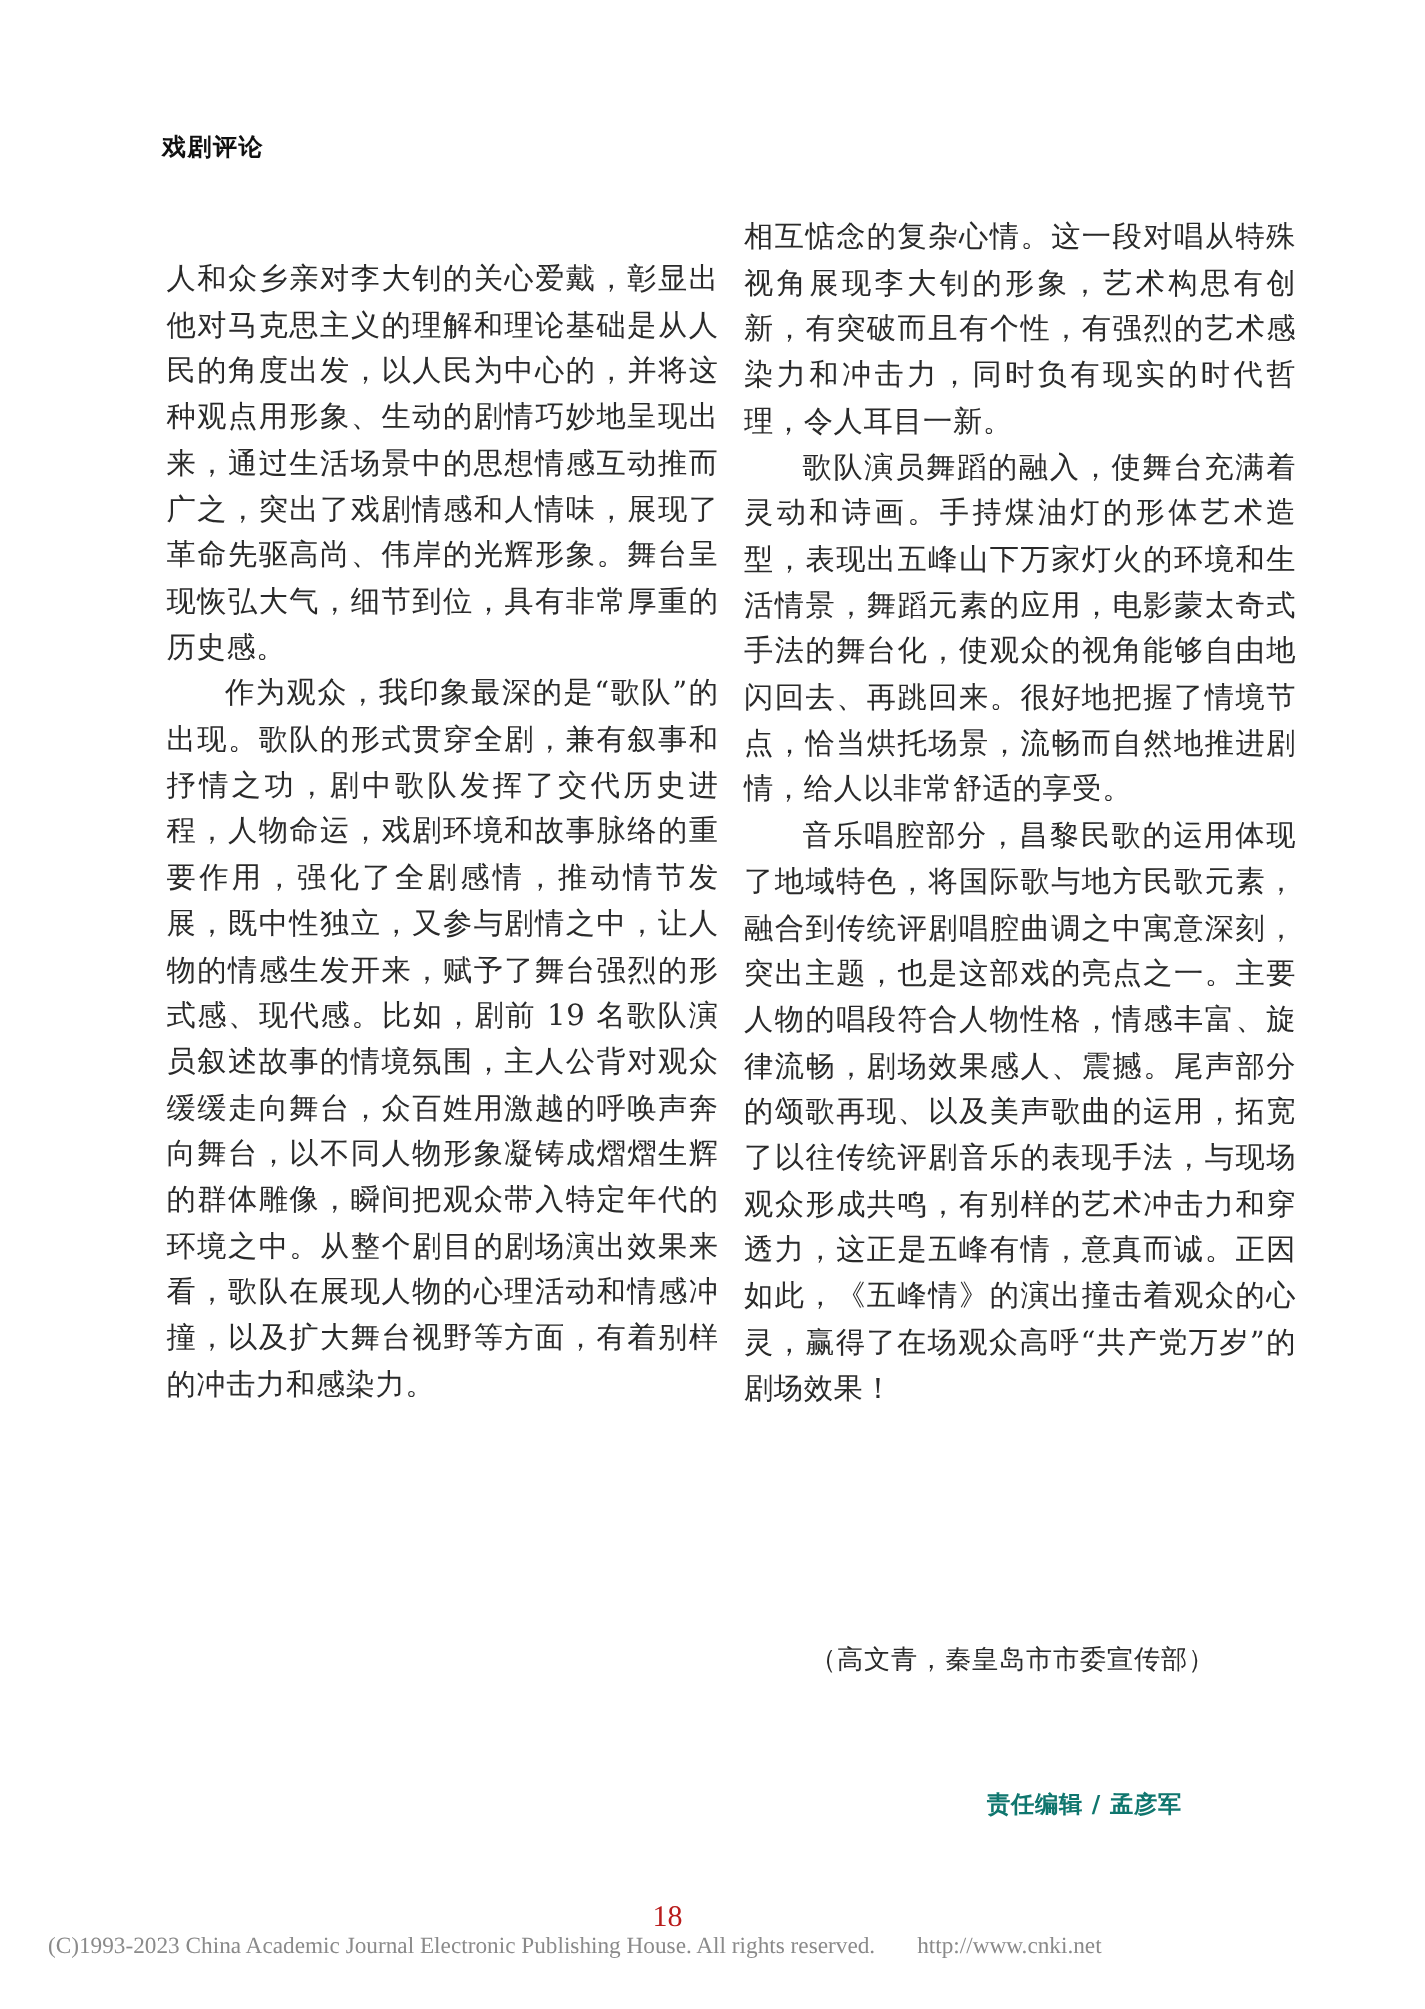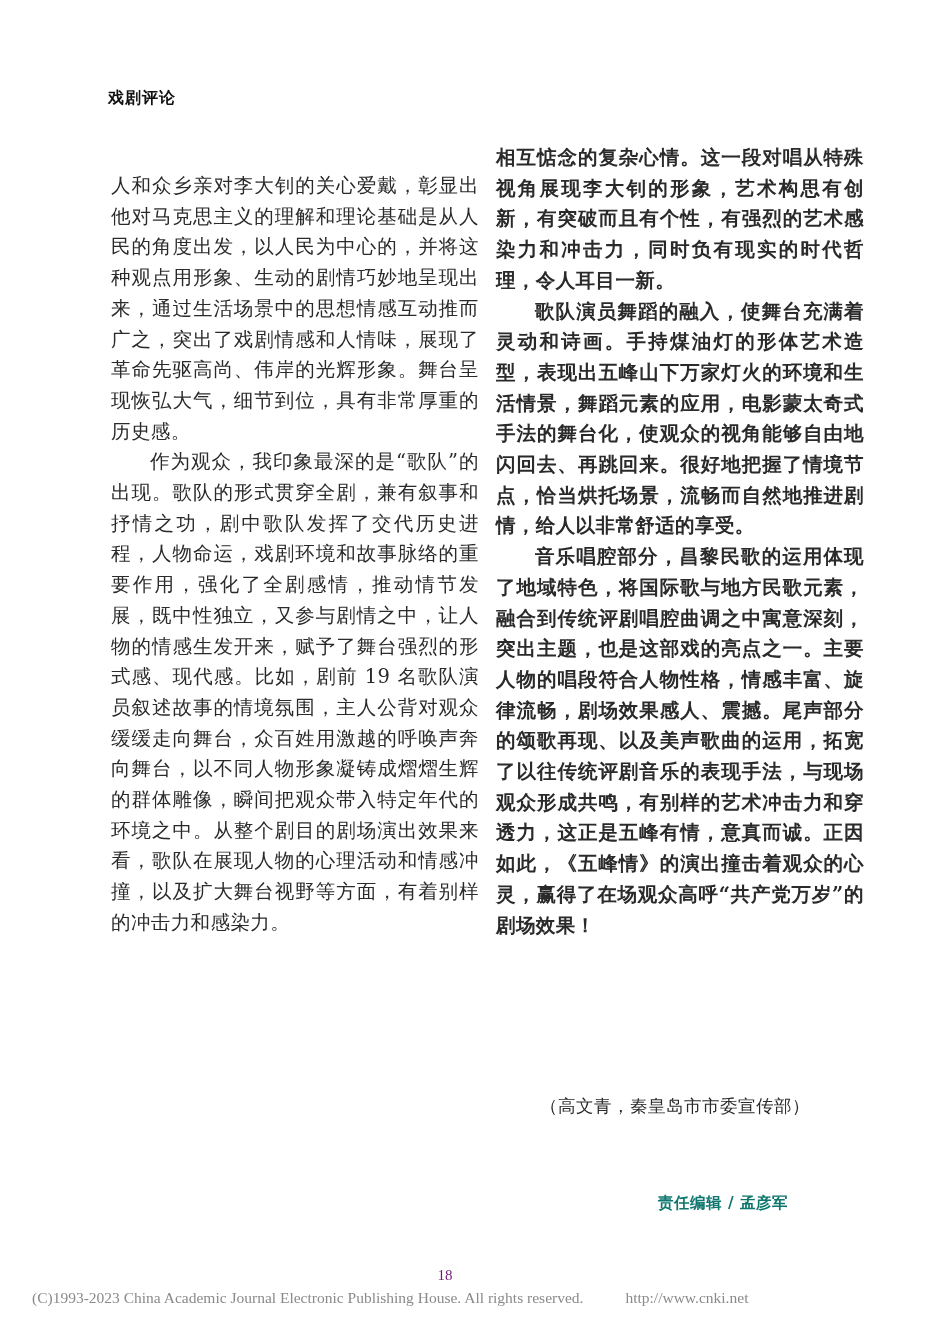--- a/index.html
+++ b/index.html
@@ -5,29 +5,29 @@
   html, body { margin: 0; padding: 0; background: #ffffff; }
   body { width: 950px; height: 1339px; position: relative; overflow: hidden;
          font-family: "DejaVu Serif", "Liberation Serif", serif; color: #1a1a1a; }
   .header { position: absolute; left: 108px; top: 88px; font-family: "DejaVu Sans", "Liberation Sans", sans-serif;
             font-weight: bold; font-size: 16px; letter-spacing: 1px; color: #111; }
   .col { position: absolute; width: 368px; font-size: 19.5px; line-height: 30.7px; letter-spacing: 0.4px;
          text-align: justify; color: #2a2a2a; }
   .col p { margin: 0; }
   .col p.indent { text-indent: 2em; }
   .col-left { left: 111px; top: 171px; }
-  .col-right { left: 496px; top: 143px; font-weight: bold; }
+  .col-right { left: 496px; top: 143px; }
   .author { position: absolute; left: 540px; top: 1094px; font-size: 17.5px; color: #2a2a2a; letter-spacing: 0.5px; }
   .editor { position: absolute; left: 658px; top: 1193px; font-family: "DejaVu Sans", "Liberation Sans", sans-serif;
             font-weight: bold; font-size: 15.5px; color: #0f766e; letter-spacing: 0.5px; }
   .page-number { position: absolute; left: 0; width: 890px; top: 1267px; text-align: center;
-                 font-family: "Liberation Serif", serif; font-size: 15px; color: #701a75; }
+                 font-family: "Liberation Serif", serif; font-size: 20px; color: #b91c1c; }
   .copyright { position: absolute; left: 32px; top: 1289px; font-family: "Liberation Serif", serif;
                font-size: 15.5px; color: #8a8a8a; white-space: nowrap; }
-  .copyright .url { margin-left: 22px; padding-left: 20px; }
+  .copyright .url { margin-left: 8px; padding-left: 20px; }
 </style>
 </head>
 <body>
 
 <div class="header">戏剧评论</div>
 
 <div class="col col-left">
   <p>人和众乡亲对李大钊的关心爱戴，彰显出他对马克思主义的理解和理论基础是从人民的角度出发，以人民为中心的，并将这种观点用形象、生动的剧情巧妙地呈现出来，通过生活场景中的思想情感互动推而广之，突出了戏剧情感和人情味，展现了革命先驱高尚、伟岸的光辉形象。舞台呈现恢弘大气，细节到位，具有非常厚重的历史感。</p>
   <p class="indent">作为观众，我印象最深的是“歌队”的出现。歌队的形式贯穿全剧，兼有叙事和抒情之功，剧中歌队发挥了交代历史进程，人物命运，戏剧环境和故事脉络的重要作用，强化了全剧感情，推动情节发展，既中性独立，又参与剧情之中，让人物的情感生发开来，赋予了舞台强烈的形式感、现代感。比如，剧前 19 名歌队演员叙述故事的情境氛围，主人公背对观众缓缓走向舞台，众百姓用激越的呼唤声奔向舞台，以不同人物形象凝铸成熠熠生辉的群体雕像，瞬间把观众带入特定年代的环境之中。从整个剧目的剧场演出效果来看，歌队在展现人物的心理活动和情感冲撞，以及扩大舞台视野等方面，有着别样的冲击力和感染力。</p>
 </div>

